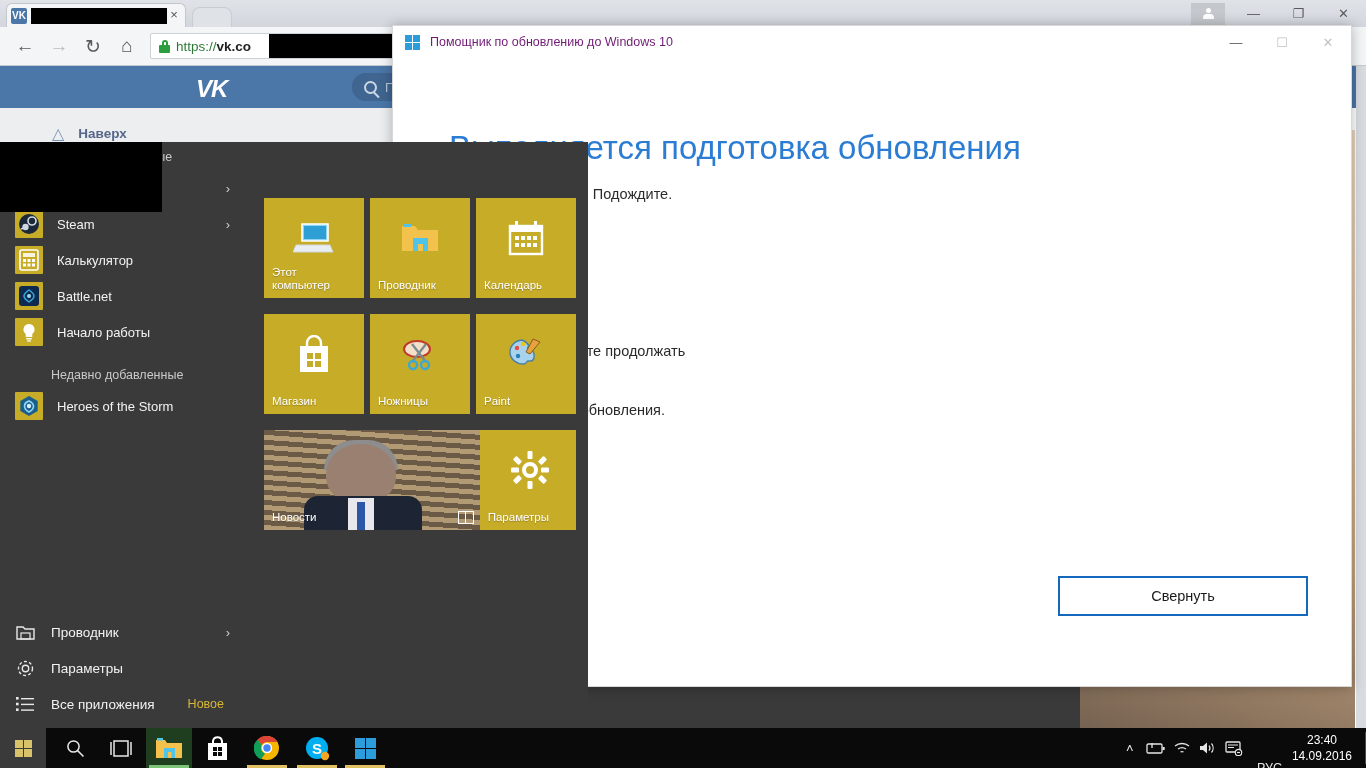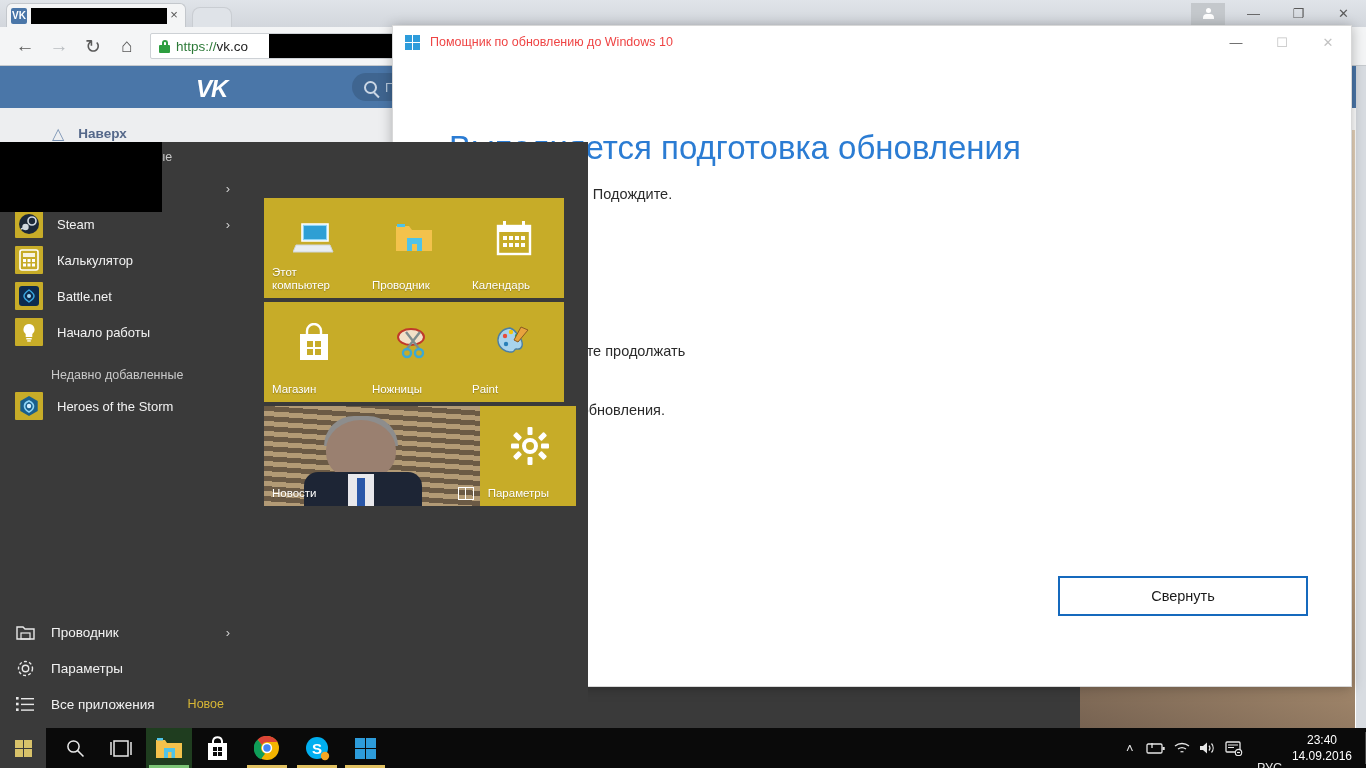--- a/index.html
+++ b/index.html
@@ -43,21 +43,21 @@
       font-size:19px; color:#5a5a5a; }
   .nav-btn.dim { color:#b8bcc0; }
   .omnibox { flex:1; height:26px; margin-left:6px; margin-right:8px; background:#fff;
       border:1px solid #cdd1d5; border-radius:2px; display:flex; align-items:center; padding:0 8px;
       position:relative; overflow:hidden; }
   .lock-ico { width:11px; height:13px; position:relative; flex:0 0 11px; margin-right:6px; }
   .lock-ico .body { position:absolute; bottom:0; left:0; width:11px; height:8px; background:#2d9e3f; border-radius:1px; }
   .lock-ico .shackle { position:absolute; top:0; left:2.5px; width:6px; height:6px;
       border:2px solid #2d9e3f; border-bottom:none; border-radius:3px 3px 0 0; }
   .url-green { color:#2d7a38; font-size:13.5px; }
-  .url-dark { color:#222; font-size:13.5px; }
+  .url-dark { color:#222; font-size:13.5px;font-weight:bold; }
   .url-redact { position:absolute; left:118px; top:-12px; width:420px; height:52px; background:#000; }
 
   
   .vk-page { position:absolute; left:0; top:66px; width:1356px; height:662px; background:#edeef0; overflow:hidden; }
   .vk-header { position:absolute; left:0; top:0; width:1356px; height:42px; background:#4a76a8; }
   .vk-logo { position:absolute; left:196px; top:9px; color:#fff; font-size:24px; font-weight:bold;
       font-style:italic; letter-spacing:-1px; }
   .vk-search { position:absolute; left:352px; top:7px; width:210px; height:28px; background:#3f6590;
       border-radius:14px; display:flex; align-items:center; padding-left:12px; }
   .vk-search-ico { width:13px; height:13px; border:2px solid #cbd7e5; border-radius:50%;
@@ -79,21 +79,21 @@
   .vk-redact-1 { position:absolute; left:0; top:146px; width:162px; height:66px; background:#000; }
 
   
   .upd-win { position:absolute; left:392px; top:25px; width:960px; height:662px;
       background:#fff; border:1px solid #d8d8d8; box-shadow:0 1px 12px rgba(0,0,0,.28); }
   .upd-titlebar { position:absolute; left:0; top:0; width:958px; height:32px; background:#fff;
       display:flex; align-items:center; }
   .win-logo { width:15px; height:15px; margin-left:12px; display:grid;
       grid-template-columns:7px 7px; grid-template-rows:7px 7px; gap:1px; flex:0 0 15px; }
   .win-logo i { background:#2d9cdb; display:block; }
-  .upd-title-text { margin-left:10px; color:#ef4444; font-size:12.5px; }
+  .upd-title-text { margin-left:10px; color:#701a75; font-size:12.5px; }
   .upd-winbtns { position:absolute; right:0; top:0; height:32px; display:flex; }
   .uwb { width:46px; height:32px; display:flex; align-items:center; justify-content:center;
       color:#5e5e5e; font-size:13px; }
   .uwb.dis { color:#c2c2c2; }
   .upd-h1 { position:absolute; left:56px; top:103px; font-size:33px; color:#2b7cd3; font-weight:normal;
       white-space:nowrap; }
   .upd-sub { position:absolute; left:56px; top:160px; font-size:14.5px; color:#2a2a2a; }
   .upd-lead { position:absolute; left:56px; top:200px; font-size:14.5px; color:#2a2a2a; }
   .upd-col-left { position:absolute; left:56px; top:315px; width:380px; font-size:14.5px; color:#2a2a2a; }
   .upd-col-left p { margin-bottom:38px; line-height:1.45; }
@@ -118,21 +118,21 @@
   .sm-bottom { position:absolute; left:0; bottom:6px; width:252px; }
   .sm-brow { height:36px; display:flex; align-items:center; padding-left:15px; position:relative; }
   .sm-bico { width:20px; height:20px; flex:0 0 20px; display:flex; align-items:center; justify-content:center;
       color:#e8e8e8; }
   .sm-blabel { margin-left:16px; color:#f2f2f2; font-size:13.5px; }
   .sm-new { position:absolute; right:28px; color:#d8b735; font-size:12.5px; }
   .sm-redact { position:absolute; left:0; top:0; width:162px; height:70px; background:#000; }
 
   
   .tiles { position:absolute; left:264px; top:56px; width:312px; }
-  .tile-row { display:flex; gap:0; margin-bottom:4px; }
+  .tile-row { display:flex; gap:0; margin-bottom:16px;justify-content:space-between; }
   .tile { width:100px; height:100px; background:#c7ac28; position:relative; }
   .tile.wide { width:224px; }
   .tile-label { position:absolute; left:8px; bottom:6px; color:#fff; font-size:11.5px;
       line-height:1.15; text-shadow:0 1px 1px rgba(0,0,0,.25); }
   .tile-icon { position:absolute; left:0; top:14px; width:100px; height:52px;
       display:flex; align-items:center; justify-content:center; }
   .tile-news { background:#6a5a48; overflow:hidden; }
   .news-photo { position:absolute; inset:0;
       background:repeating-linear-gradient(4deg,#b29a75 0px,#b29a75 5px,#6b5a45 5px,#6b5a45 10px); }
   .news-head { position:absolute; left:62px; top:14px; width:70px; height:60px;

